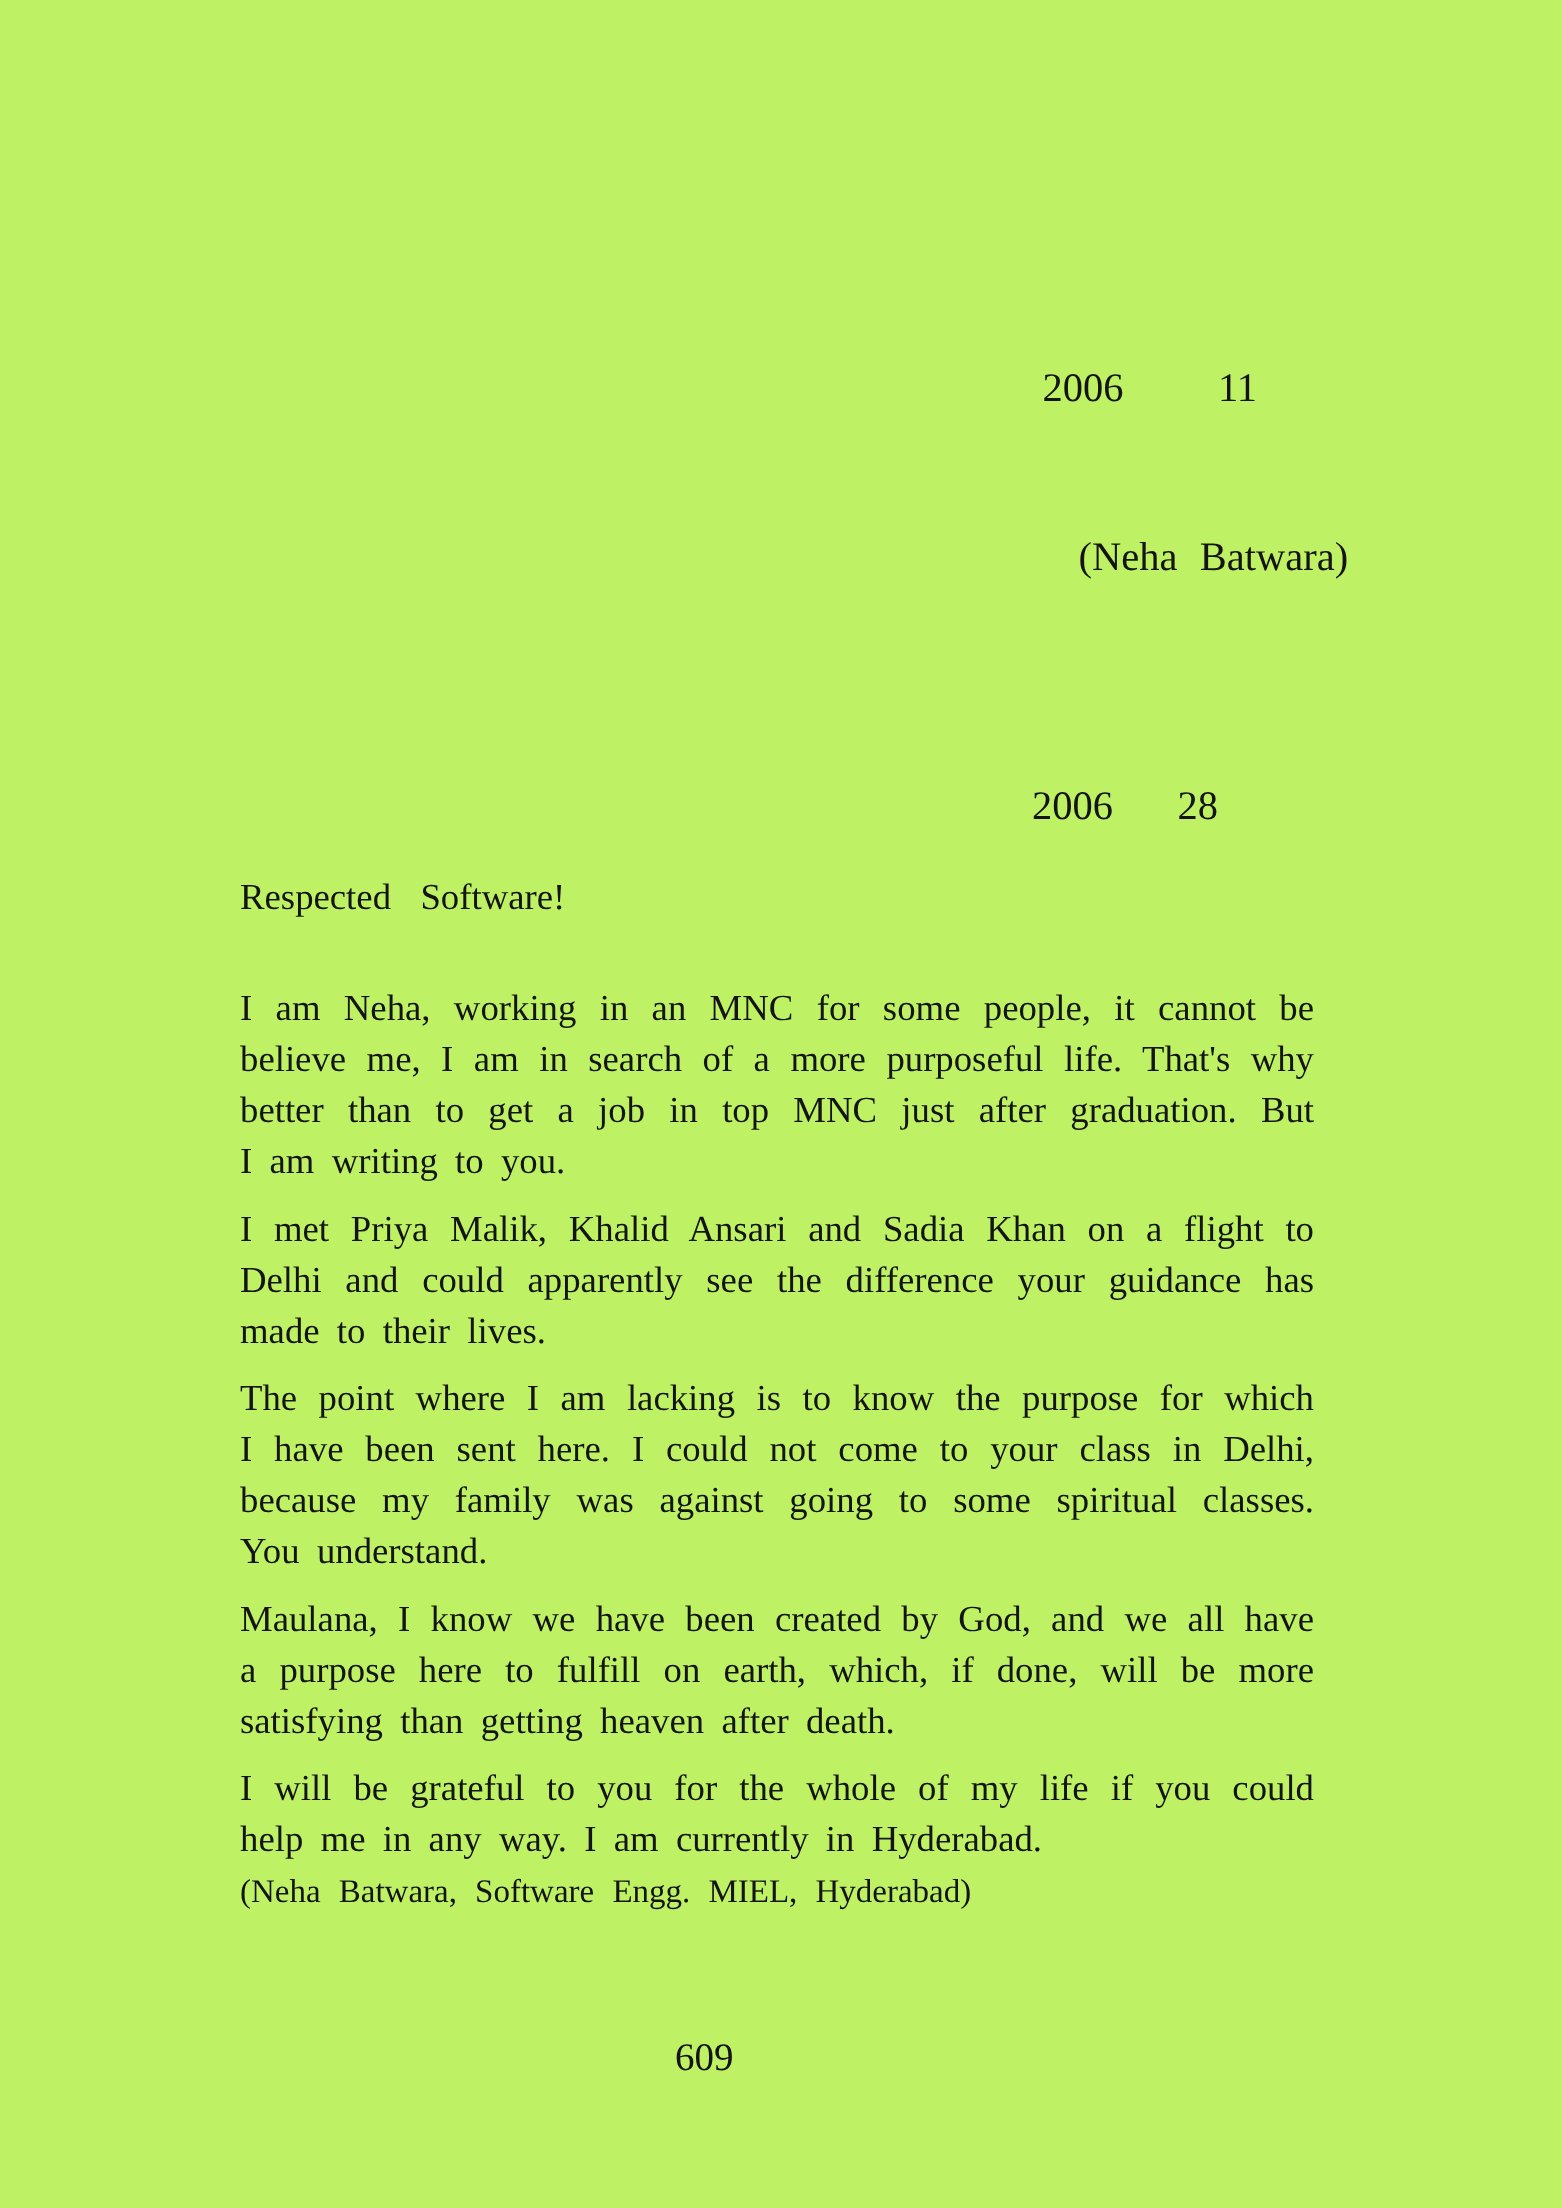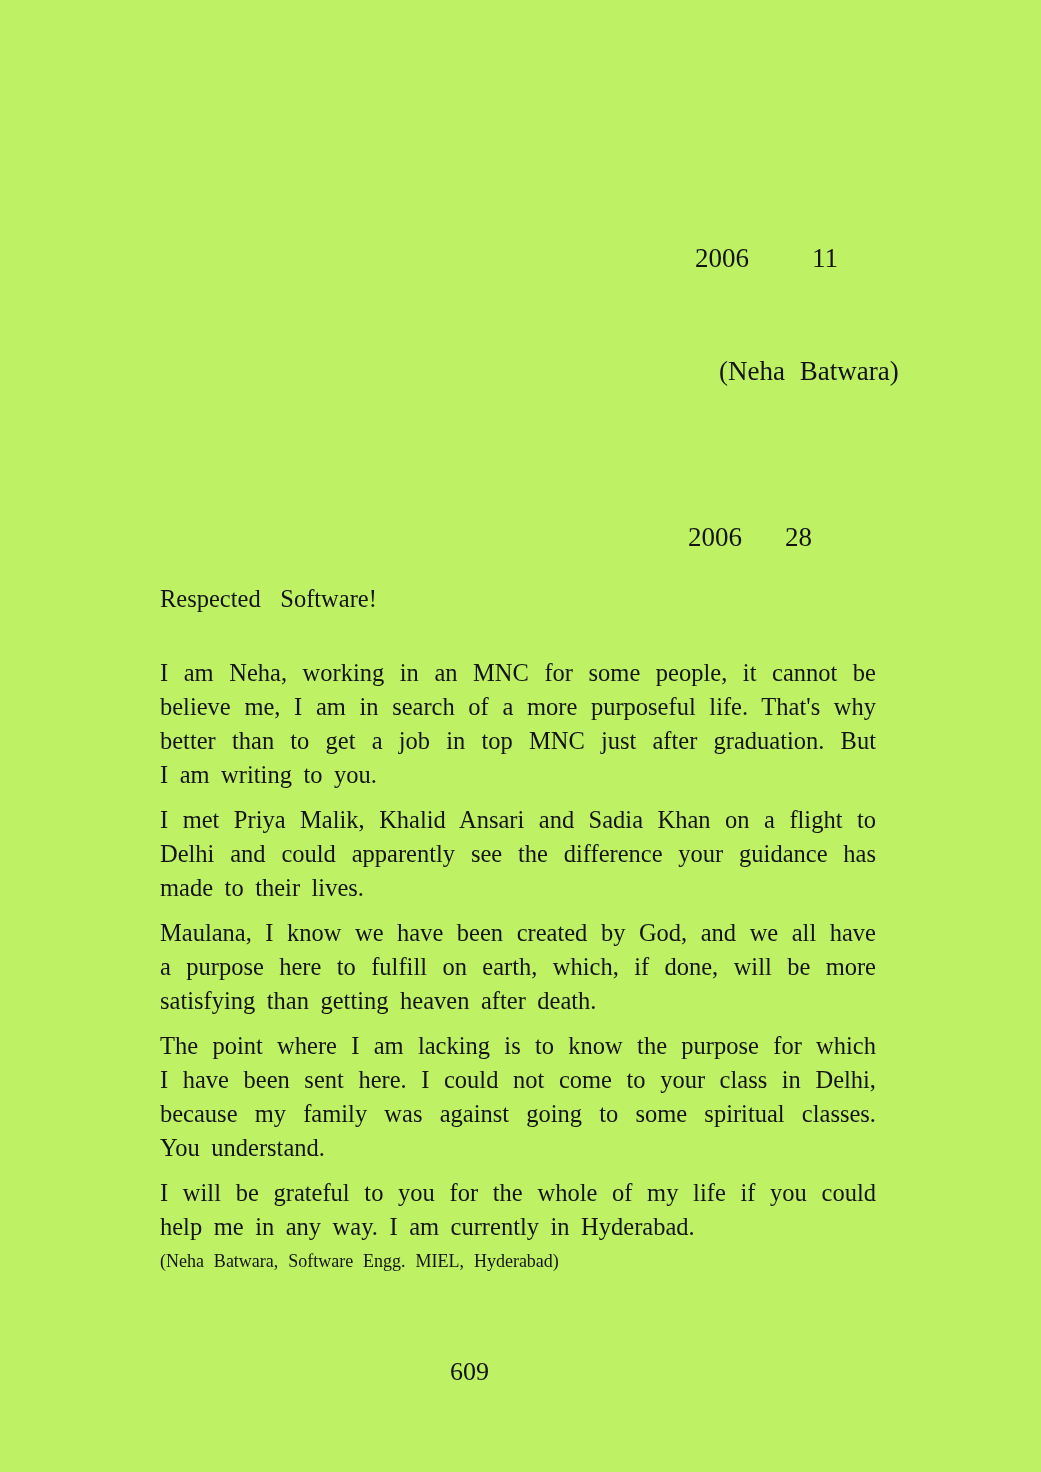--- a/index.html
+++ b/index.html
@@ -71,21 +71,21 @@
     font-size: 24.5px;
     line-height: 34px;
     word-spacing: 0.22em;
   }
   .line.just {
     word-spacing: 0;
     text-align: justify;
     text-align-last: justify;
   }
   .signature {
-    font-size: 18px;
+    font-size: 22px;
     line-height: 34px;
     word-spacing: 0.30em;
     white-space: nowrap;
   }
 
   
   .page-number {
     left: 0;
     top: 1356px;
     width: 939px;
@@ -118,29 +118,29 @@
           <div class="line just">believe me, I am in search of a more purposeful life. That's why</div>
           <div class="line just">better than to get a job in top MNC just after graduation. But</div>
           <div class="line">I am writing to you.</div>
         </div>
         <div class="para">
           <div class="line just">I met Priya Malik, Khalid Ansari and Sadia Khan on a flight to</div>
           <div class="line just">Delhi and could apparently see the difference your guidance has</div>
           <div class="line">made to their lives.</div>
         </div>
         <div class="para">
-          <div class="line just">Maulana, I know we have been created by God, and we all have</div>
-          <div class="line just">a purpose here to fulfill on earth, which, if done, will be more</div>
-          <div class="line">satisfying than getting heaven after death.</div>
-        </div>
-        <div class="para">
           <div class="line just">The point where I am lacking is to know the purpose for which</div>
           <div class="line just">I have been sent here. I could not come to your class in Delhi,</div>
           <div class="line just">because my family was against going to some spiritual classes.</div>
           <div class="line">You understand.</div>
+        </div>
+        <div class="para">
+          <div class="line just">Maulana, I know we have been created by God, and we all have</div>
+          <div class="line just">a purpose here to fulfill on earth, which, if done, will be more</div>
+          <div class="line">satisfying than getting heaven after death.</div>
         </div>
         <div class="para">
           <div class="line just">I will be grateful to you for the whole of my life if you could</div>
           <div class="line">help me in any way. I am currently in Hyderabad.</div>
         </div>
       </div>
     <div class="signature">(Neha Batwara, Software Engg. MIEL, Hyderabad)</div>
   </div>
 
   <div class="abs page-number">609</div>

